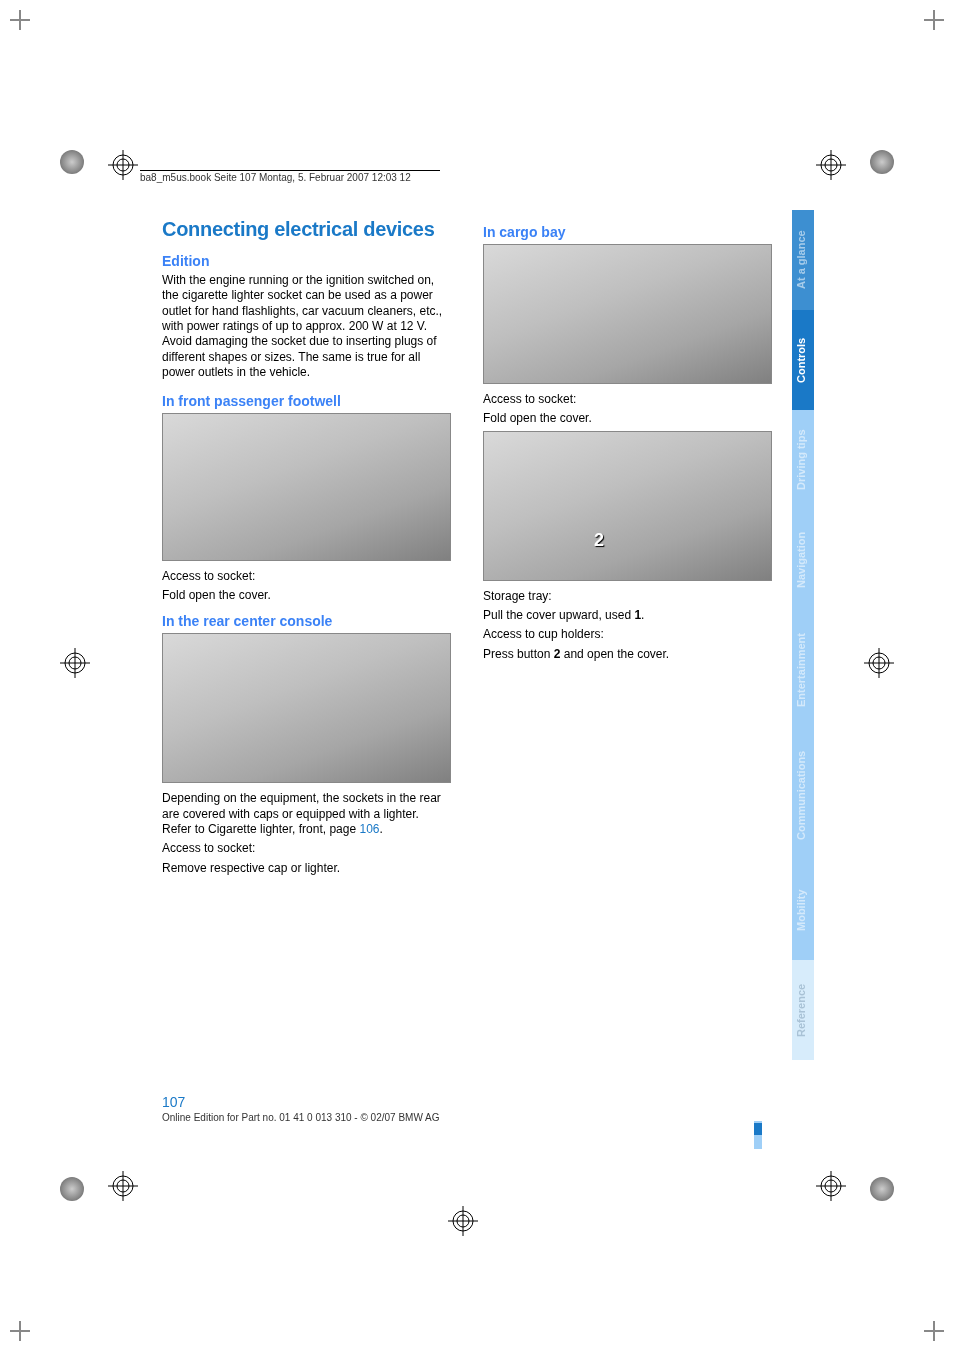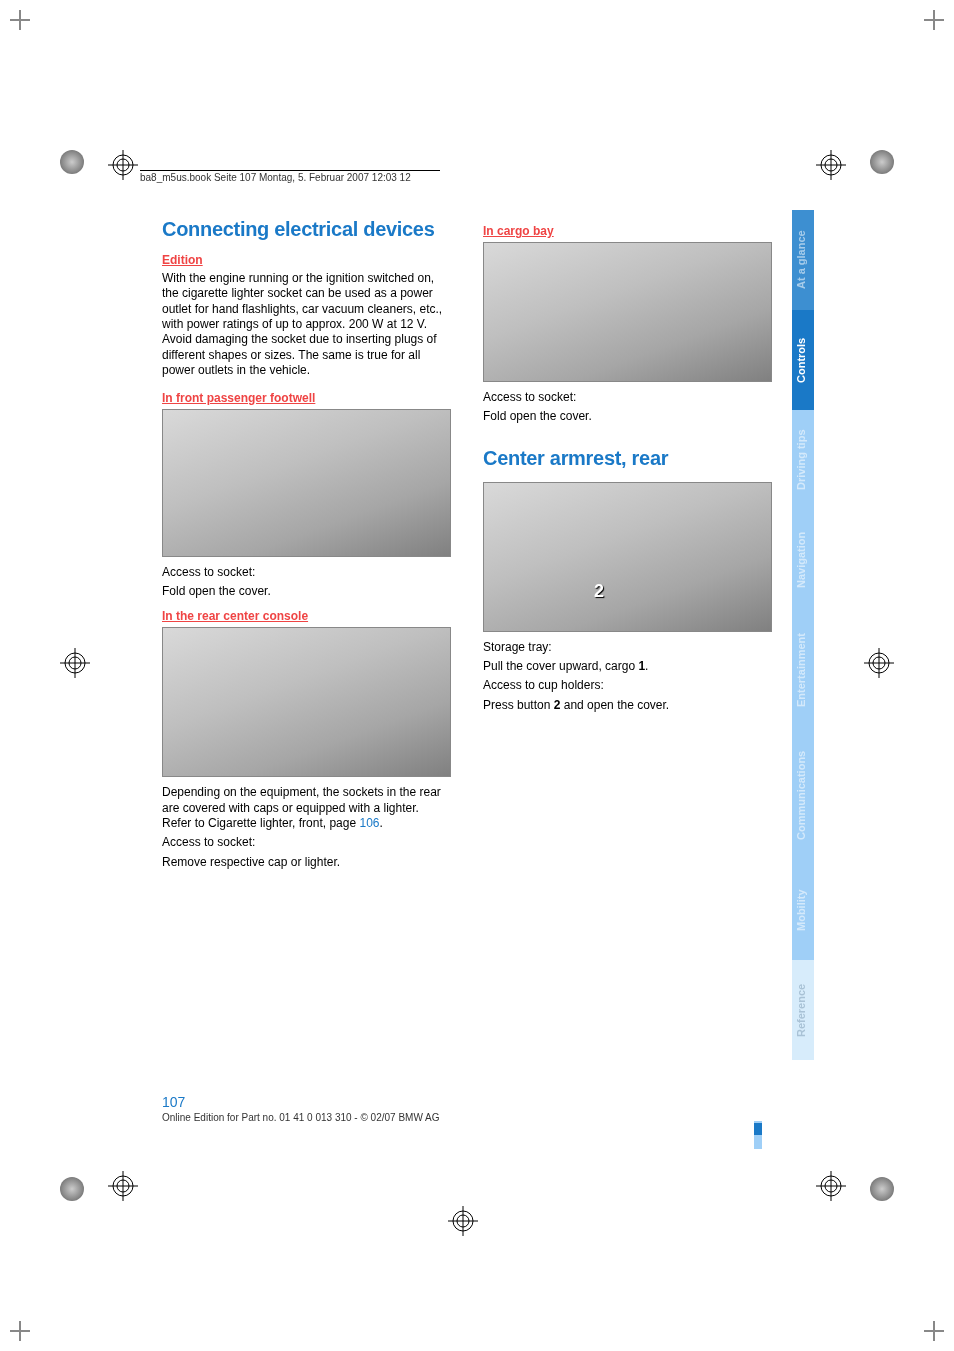--- a/index.html
+++ b/index.html
@@ -78,26 +78,25 @@
     width: 289px;
   }
   h2.blue-title {
     color: #1a79c7;
     font-size: 20px;
     font-weight: bold;
     margin-bottom: 12px;
     letter-spacing: -0.3px;
   }
   h3.blue-sub {
-    color: #ef4444;
-    font-size: 12px;
+    color: #3b82f6;
+    font-size: 14px;
     font-weight: bold;
     margin-bottom: 4px;
     margin-top: 4px;
-    text-decoration: underline;
   }
   p.body {
     font-size: 12px;
     color: #000;
     line-height: 1.28;
     margin-bottom: 4px;
   }
   p.body .bold { font-weight: bold; }
   .link-ref { color: #1a79c7; }
   .fig {
@@ -267,26 +266,25 @@
     <p class="body"><span>Depending on the equipment, the sockets in the rear are covered with caps or equipped with a lighter. Refer to Cigarette lighter, front, page </span><span class="link-ref">106</span><span>.</span></p>
     <p class="body">Access to socket:</p>
     <p class="body">Remove respective cap or lighter.</p>
   </div>
 
   <div class="col">
     <h3 class="blue-sub" style="margin-top:6px">In cargo bay</h3>
     <div class="fig fig-tall3"></div>
     <p class="body">Access to socket:</p>
     <p class="body">Fold open the cover.</p>
-    <h2 class="blue-title" style="margin-top:22px">Center armrest, rear</h2>
     <div class="fig fig-tall4">
       <span class="num" style="left:110px; top:98px">2</span>
     </div>
     <p class="body">Storage tray:</p>
-    <p class="body"><span>Pull the cover upward, cargo </span><span class="bold">1</span><span>.</span></p>
+    <p class="body"><span>Pull the cover upward, used </span><span class="bold">1</span><span>.</span></p>
     <p class="body" style="margin-top:4px">Access to cup holders:</p>
     <p class="body"><span>Press button </span><span class="bold">2</span><span> and open the cover.</span></p>
   </div>
 </div>
 
 <div class="tabs">
   <div class="tab a faded">At a glance</div>
   <div class="tab b">Controls</div>
   <div class="tab c faded">Driving tips</div>
   <div class="tab d faded">Navigation</div>

